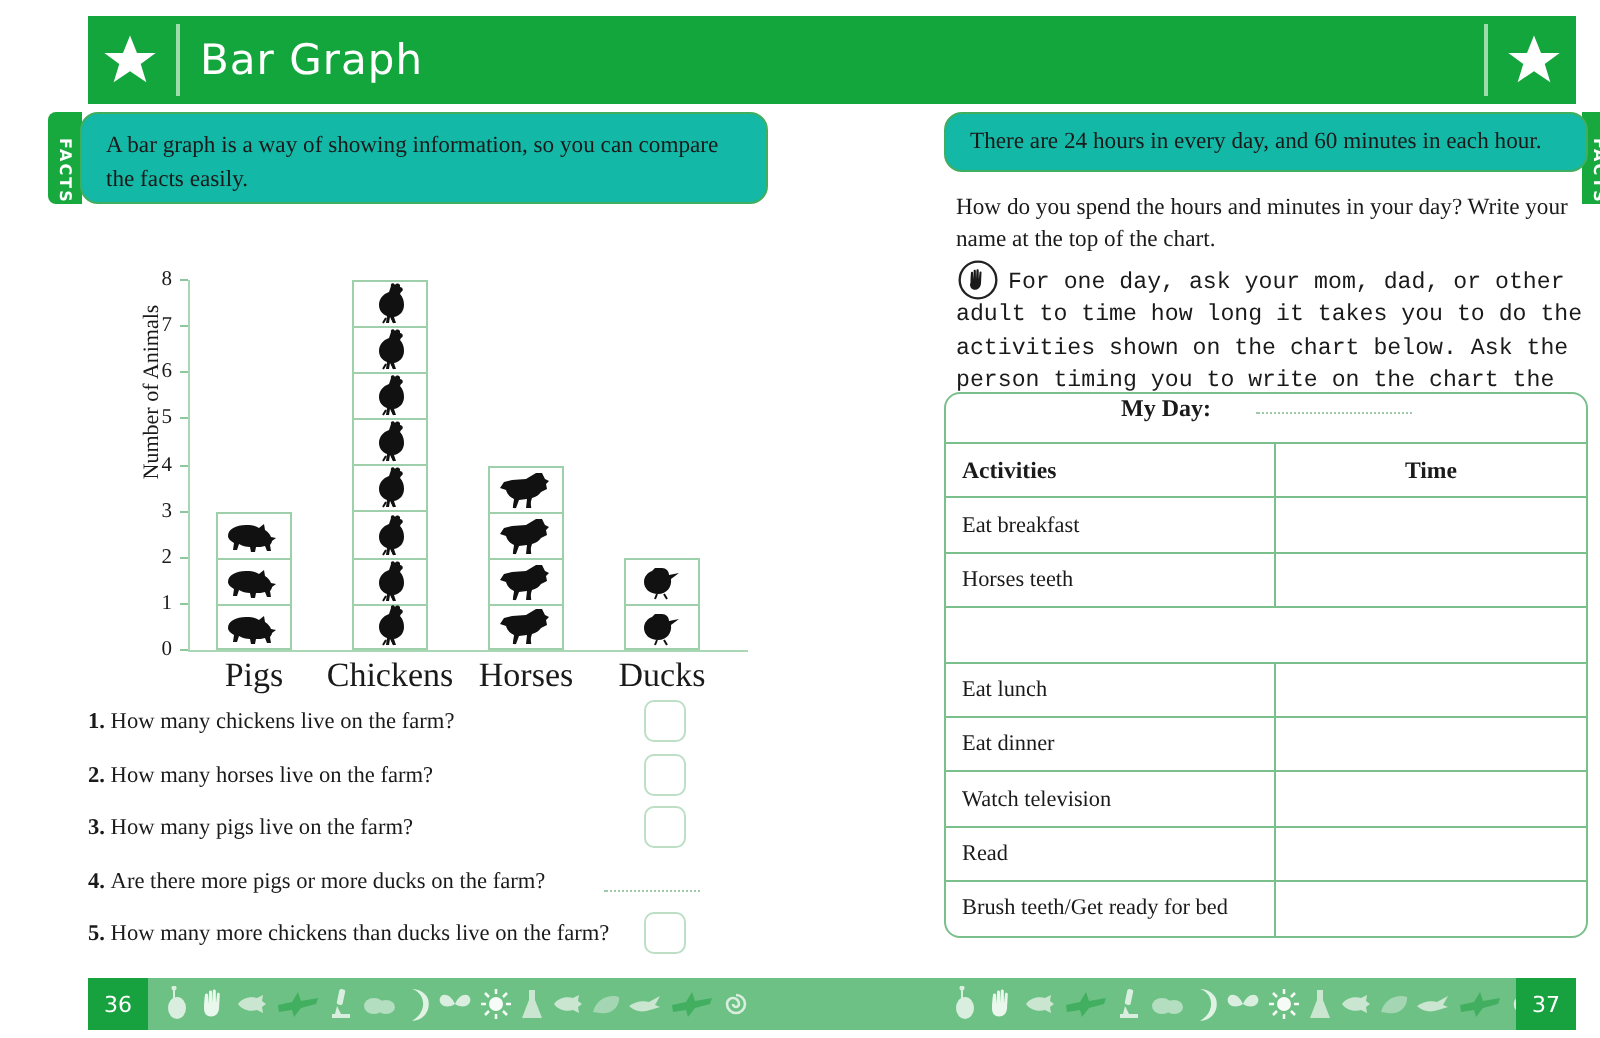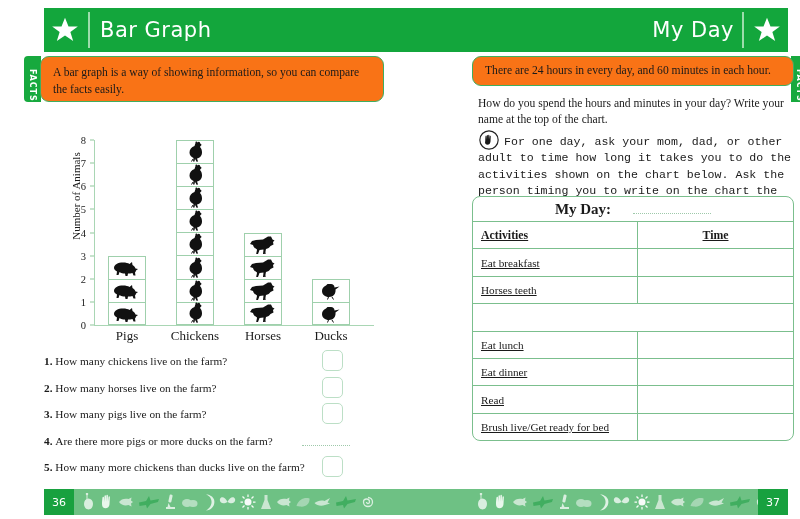--- a/index.html
+++ b/index.html
@@ -49,21 +49,21 @@
   .facts-tab span{
     display:block;color:#fff;font-size:8px;letter-spacing:1px;
     font-family:"DejaVu Sans", sans-serif;font-weight:bold;
     transform:rotate(90deg);transform-origin:center;
     white-space:nowrap;margin-top:17px;
   }
 
   
   .fact-box{
     position:absolute;border:1.4px solid #3FAE5F;border-radius:9px;
-    background:#f97316;box-sizing:border-box;
+    background:#14b8a6;box-sizing:border-box;
     padding:8px 12px;font-size:11.6px;line-height:1.45;
   }
   .fact-box.left{left:24px;top:56px;width:344px;height:46px;}
   .fact-box.right{left:456px;top:56px;width:322px;height:30px;display:flex;align-items:center;}
 
   
   .body-text{position:absolute;font-size:11.6px;line-height:1.42;}
   #intro-text{left:30px;top:110px;width:330px;}
   #rp-text1{left:462px;top:96px;width:310px;}
   #rp-text2{left:462px;top:134px;width:316px;text-indent:26px;font-family:Liberation Mono, monospace;}
@@ -91,49 +91,49 @@
   .axis-x{position:absolute;left:48px;top:185px;width:280px;height:1.2px;background:#a9d6b4;}
   .bar{position:absolute;bottom:0;width:38px;}
   .cell{
     width:38px;height:23.1px;box-sizing:border-box;
     border:1px solid #9fd0ac;border-bottom:none;
     display:flex;align-items:center;justify-content:center;
   }
   .cell:last-child{border-bottom:1px solid #9fd0ac;}
   .cell svg{display:block;}
   .x-label{
-    position:absolute;top:188px;width:72px;text-align:center;font-size:13px;
+    position:absolute;top:188px;width:72px;text-align:center;font-size:17px;
   }
 
   
   .q-row{position:absolute;left:28px;width:330px;font-size:11.3px;}
   .q-num{font-weight:bold;}
   .ans-box{
     position:absolute;width:21px;height:21px;border:1.3px solid #bcdfc6;
     border-radius:5px;background:#fff;box-sizing:border-box;
   }
   .ans-line{
     position:absolute;width:48px;border-bottom:1.2px dotted #9ec9aa;height:0;
   }
 
   
   .myday-table{
     position:absolute;left:456px;top:196px;width:322px;
     border:1.4px solid #7bbf8d;border-radius:8px;overflow:hidden;
     background:#fff;box-sizing:border-box;
   }
   .myday-title{
-    height:24px;display:flex;align-items:center;justify-content:center;
-    font-size:15px;font-weight:bold;border-bottom:1.2px solid #7bbf8d;gap:19px;
+    height:24px;display:flex;align-items:flex-start;justify-content:center;
+    font-size:12px;font-weight:bold;border-bottom:1.2px solid #7bbf8d;gap:19px;
   }
   .dots{
     display:inline-block;width:78px;border-bottom:1.2px dotted #9ec9aa;
     margin-left:3px;height:9px;
   }
-  .trow{display:flex;border-bottom:1.2px solid #7bbf8d;height:26.4px;text-decoration:underline;}
+  .trow{display:flex;border-bottom:1.2px solid #7bbf8d;height:26.4px;}
   .trow:last-child{border-bottom:none;}
   .tcell-act{
     width:165px;box-sizing:border-box;padding:0 8px;
     display:flex;align-items:center;font-size:11.2px;
     border-right:1.2px solid #7bbf8d;
   }
   .tcell-time{
     flex:1;box-sizing:border-box;padding:0 8px;
     display:flex;align-items:center;justify-content:center;font-size:11.2px;
   }
@@ -166,21 +166,20 @@
   <div class="header-bar"></div>
 
   <div class="star-box left">
     <svg class="star" viewBox="0 0 24 24">
       <polygon points="12,1.5 15,9 23,9 16.6,13.7 19,21.5 12,16.8 5,21.5 7.4,13.7 1,9 9,9" fill="#ffffff"></polygon>
     </svg>
   </div>
   <div class="hdr-divider left"></div>
   <div class="hdr-title left">Bar Graph</div>
 
-  <div class="hdr-title right">My Day</div>
   <div class="hdr-divider right"></div>
   <div class="star-box right">
     <svg class="star" viewBox="0 0 24 24">
       <polygon points="12,1.5 15,9 23,9 16.6,13.7 19,21.5 12,16.8 5,21.5 7.4,13.7 1,9 9,9" fill="#ffffff"></polygon>
     </svg>
   </div>
 
   <div class="facts-tab left">
     <span>FACTS</span>
   </div>
@@ -380,25 +379,29 @@
         </div>
         <div class="trow">
           <div class="tcell-act">Eat lunch</div>
           <div class="tcell-time"></div>
         </div>
         <div class="trow">
           <div class="tcell-act">Eat dinner</div>
           <div class="tcell-time"></div>
         </div>
         <div class="trow">
+          <div class="tcell-act">Watch television</div>
+          <div class="tcell-time"></div>
+        </div>
+        <div class="trow">
           <div class="tcell-act">Read</div>
           <div class="tcell-time"></div>
         </div>
         <div class="trow">
-          <div class="tcell-act">Brush live/Get ready for bed</div>
+          <div class="tcell-act">Brush teeth/Get ready for bed</div>
           <div class="tcell-time"></div>
         </div>
       </div>
   </div>
 
   <div class="footer left">
     <div class="footer-icons" id="ficons-left" style="left:38px;">
         <span>
           <svg width="13" height="19" viewBox="0 0 26 38">
             <ellipse cx="13" cy="22" rx="9" ry="11" fill="#dff1e4"></ellipse>

